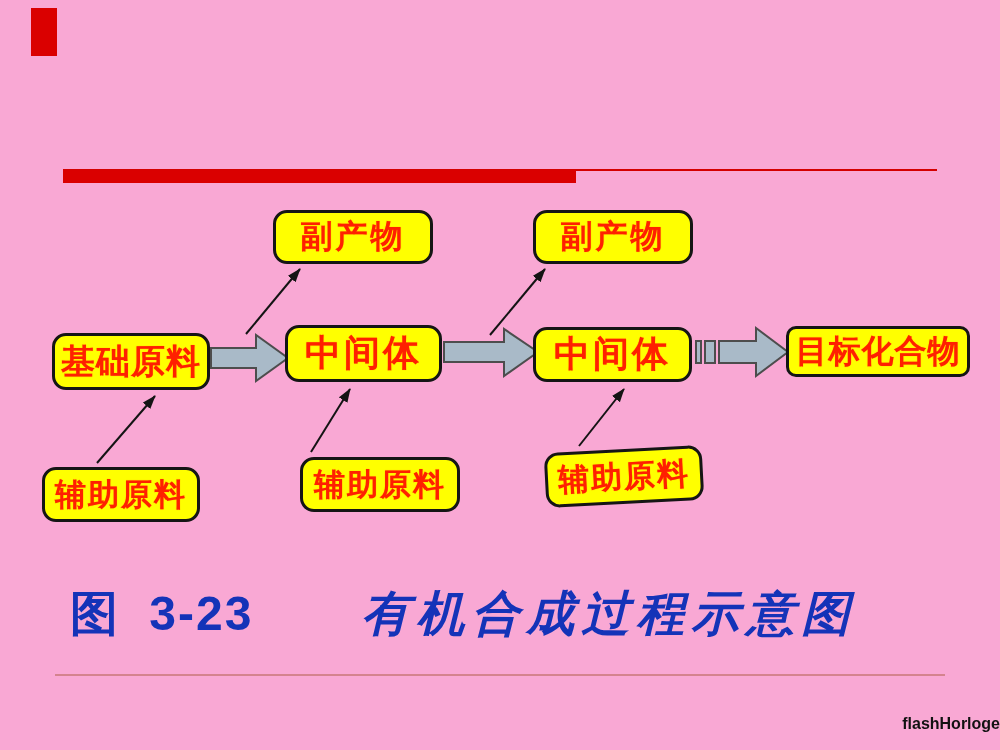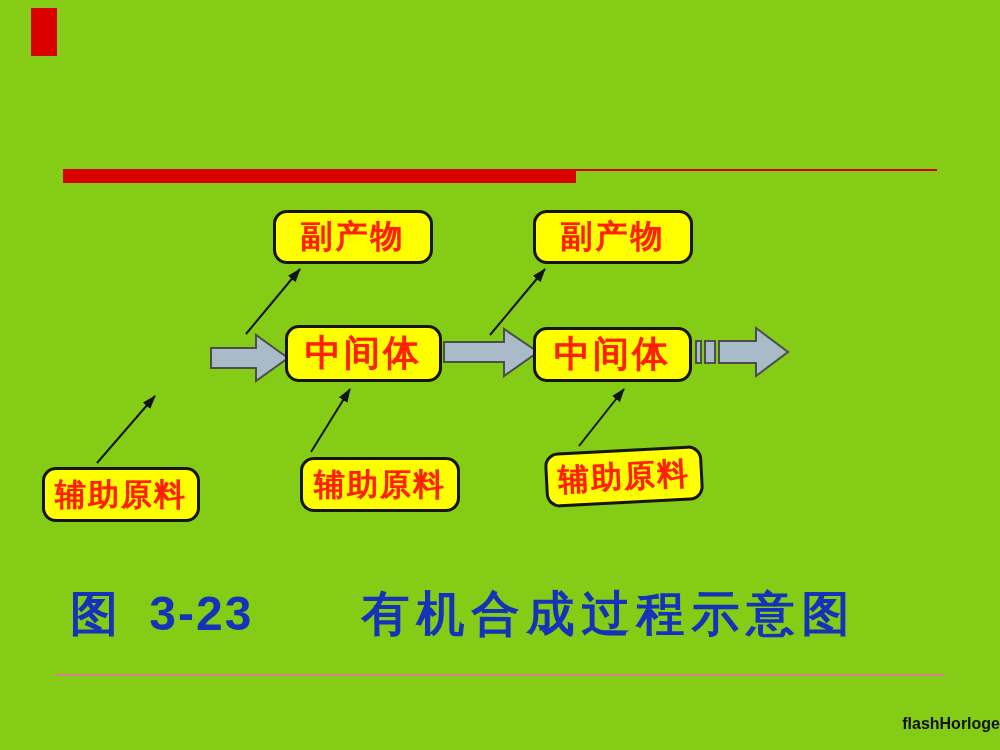--- a/index.html
+++ b/index.html
@@ -1,17 +1,17 @@
 <!DOCTYPE html>
 <html><head>
 <meta charset="utf-8">
 <style>
   html,body{margin:0;padding:0;background:#fff;}
   .slide{
-    position:relative;width:1000px;height:750px;background:#84cc16;overflow:hidden;
+    position:relative;width:1000px;height:750px;background:#f9a8d4;overflow:hidden;
     font-family:"Liberation Sans","DejaVu Sans",sans-serif;
   }
   .decor{position:absolute;}
   #corner-square{left:31px;top:8px;width:26px;height:48px;background:#da0000;}
   #top-thin-line{left:63px;top:169px;width:874px;height:2px;background:#d40000;}
   #top-bar{left:63px;top:170px;width:513px;height:13px;background:#da0000;}
   #bottom-line{left:55px;top:674px;width:890px;height:2px;background:#d4838e;}
 
   svg.arrows{position:absolute;left:0;top:0;}
 
@@ -29,21 +29,21 @@
   #box-target-compound{left:786px;top:326px;width:184px;height:51px;font-size:32px;border-radius:10px;letter-spacing:1px;}
   #box-aux1{left:42px;top:467px;width:158px;height:55px;font-size:31px;letter-spacing:2px;}
   #box-aux2{left:300px;top:457px;width:160px;height:55px;font-size:31px;letter-spacing:2px;}
   #box-aux3{left:545px;top:449px;width:158px;height:55px;font-size:31px;letter-spacing:2px;transform:rotate(-3deg);}
 
   .caption{
     position:absolute;left:70px;top:582px;color:#1433b8;font-weight:bold;font-size:48px;
     white-space:nowrap;
   }
   .caption .fig-label{word-spacing:14px;letter-spacing:2px;margin-top:24px;}
-  .caption .fig-title{margin-left:108px;letter-spacing:7px;}
+  .caption .fig-title{margin-left:108px;letter-spacing:7px;font-style:italic;}
 
   .watermark{
     position:absolute;right:0;top:715px;color:#111;font-weight:bold;font-size:16px;
   }
 </style>
 </head>
 <body>
 
 <div class="slide">
 
@@ -68,22 +68,24 @@
 
     <line x1="246" y1="334" x2="300" y2="269" stroke="#141414" stroke-width="2" marker-end="url(#ah)"></line>
     <line x1="490" y1="335" x2="545" y2="269" stroke="#141414" stroke-width="2" marker-end="url(#ah)"></line>
     <line x1="97" y1="463" x2="155" y2="396" stroke="#141414" stroke-width="2" marker-end="url(#ah)"></line>
     <line x1="311" y1="452" x2="350" y2="389" stroke="#141414" stroke-width="2" marker-end="url(#ah)"></line>
     <line x1="579" y1="446" x2="624" y2="389" stroke="#141414" stroke-width="2" marker-end="url(#ah)"></line>
   </svg>
 
   <div class="node" id="box-byproduct1">副产物</div>
   <div class="node" id="box-byproduct2">副产物</div>
+  <div class="node" id="box-base-material">基础原料</div>
   <div class="node" id="box-intermediate1">中间体</div>
   <div class="node" id="box-intermediate2">中间体</div>
+  <div class="node" id="box-target-compound">目标化合物</div>
   <div class="node" id="box-aux1">辅助原料</div>
   <div class="node" id="box-aux2">辅助原料</div>
   <div class="node" id="box-aux3">辅助原料</div>
 
   <div class="caption">
     <span class="fig-label">图 3-23</span><span class="fig-title">有机合成过程示意图</span>
   </div>
 
   <div class="watermark">flashHorloge</div>
 

